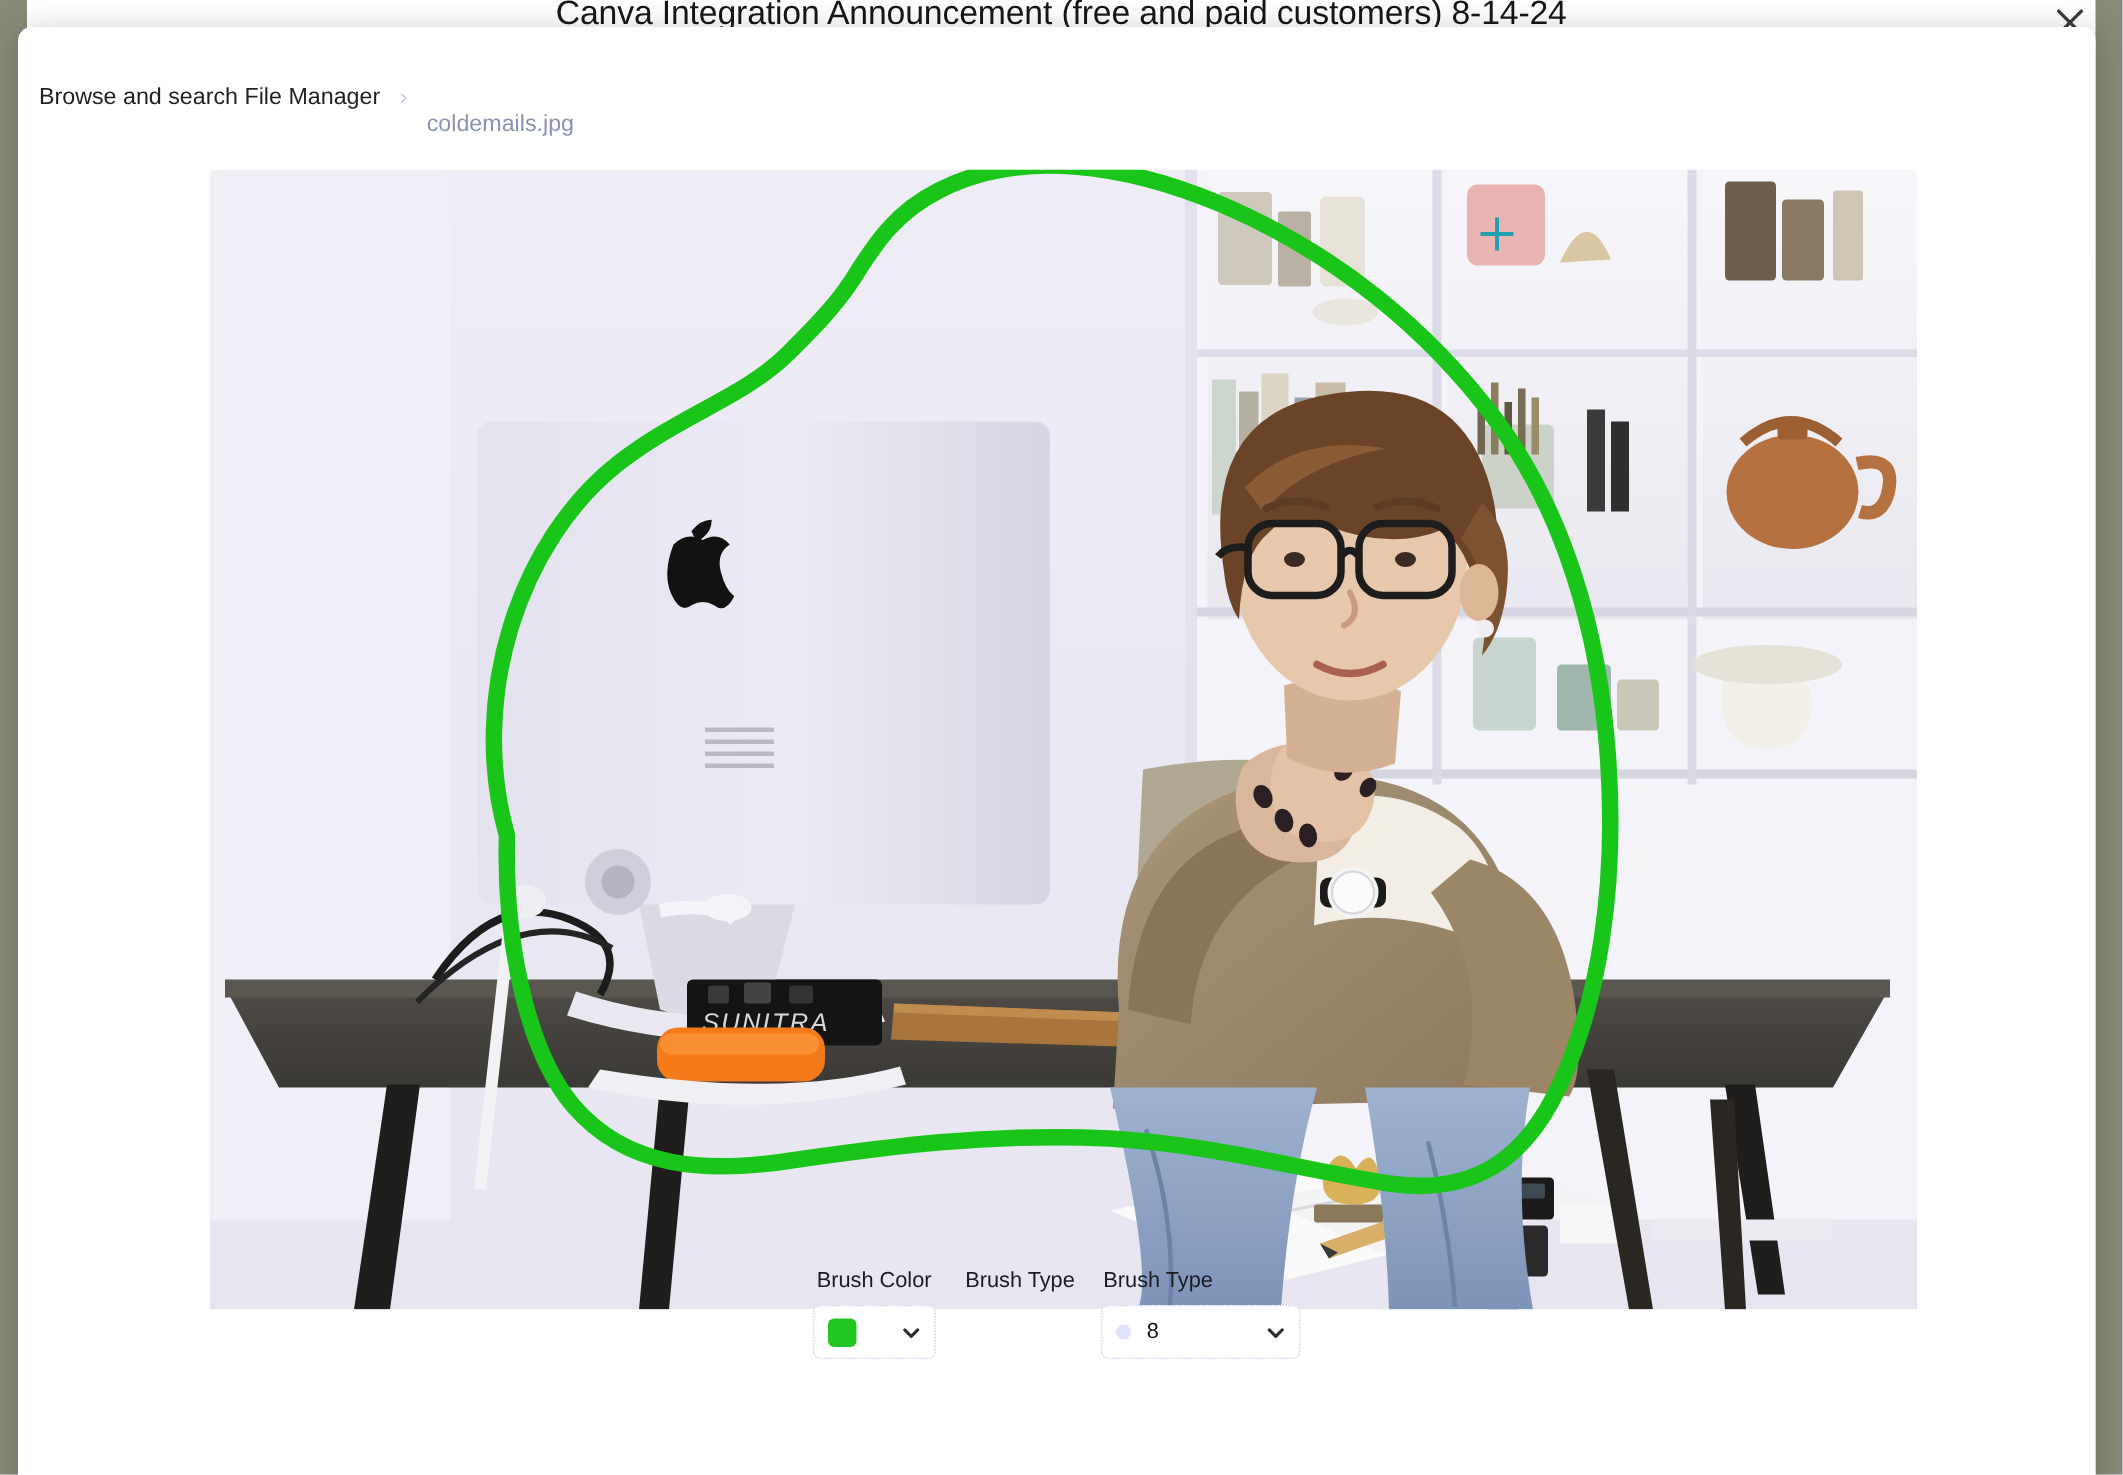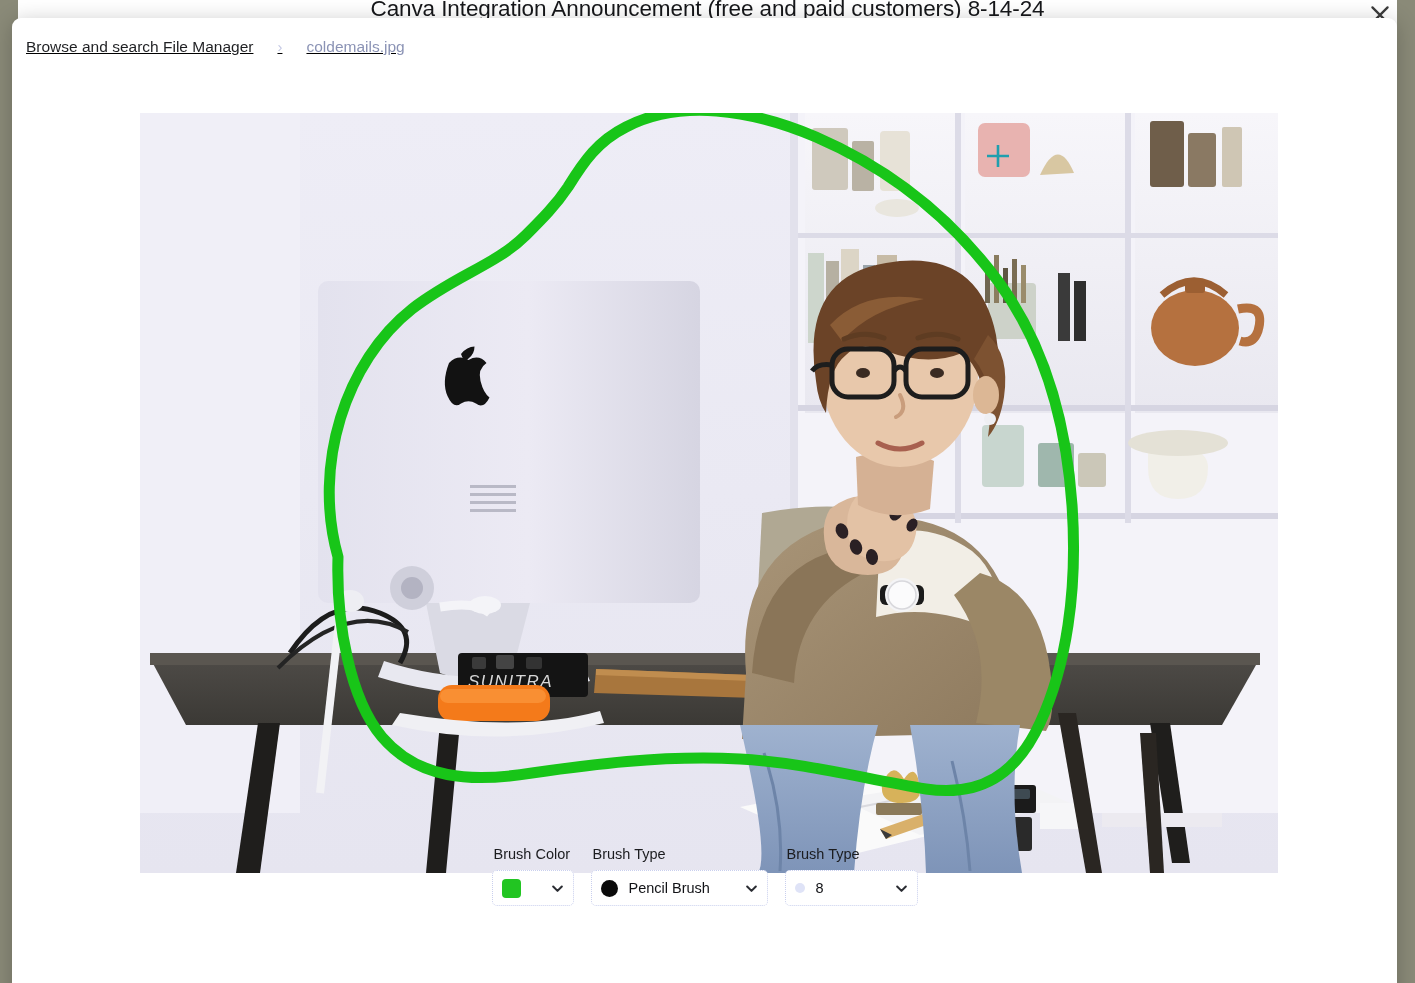--- a/index.html
+++ b/index.html
@@ -60,38 +60,38 @@
     box-shadow: 0 3px 22px rgba(0,0,0,0.22);
     overflow: hidden;
   }
 
   
   #breadcrumb {
     position: absolute;
     left: 14px; top: 20px;
     display: flex;
     align-items: center;
-    gap: 24px;
+    gap: 13px;
     font-size: 15.5px;
-    text-decoration: underline;
   }
   #breadcrumb .crumb-root {
     color: #1f2023;
     cursor: pointer;
   }
   #breadcrumb .crumb-sep {
     color: #c3c8e4;
     font-size: 15px;
     line-height: 1;
     display: inline-block;
     transform: translateY(-1px);
   }
   #breadcrumb .crumb-current {
     color: #8b93b5;
     cursor: pointer;
+    margin-top: 36px;
   }
 
   
   #canvas-wrap {
     position: absolute;
     left: 128px; top: 95px;
     width: 1138px; height: 760px;
   }
   #photo-canvas {
     position: absolute;
@@ -456,29 +456,20 @@
         <span class="chev">
           <svg viewBox="0 0 12 12" fill="none" stroke="currentColor" stroke-width="1.9" stroke-linecap="round" stroke-linejoin="round">
             <path d="M2 4.2 L6 8.2 L10 4.2"></path>
           </svg>
         </span>
       </div>
     </div>
 
     <div class="tool-group">
       <div class="tool-label">Brush Type</div>
-      <div class="tool-select" id="brush-type-select">
-        <span id="brush-type-dot" style="background: rgb(10, 10, 10);"></span>
-        <span id="brush-type-value">Pencil Brush</span>
-        <span class="chev">
-          <svg viewBox="0 0 12 12" fill="none" stroke="currentColor" stroke-width="1.9" stroke-linecap="round" stroke-linejoin="round">
-            <path d="M2 4.2 L6 8.2 L10 4.2"></path>
-          </svg>
-        </span>
-      </div>
     </div>
 
     <div class="tool-group">
       <div class="tool-label">Brush Type</div>
       <div class="tool-select" id="brush-size-select">
         <span id="brush-size-inner">
           <span id="brush-size-dot"></span>
           <span id="brush-size-value">8</span>
         </span>
         <span class="chev">

